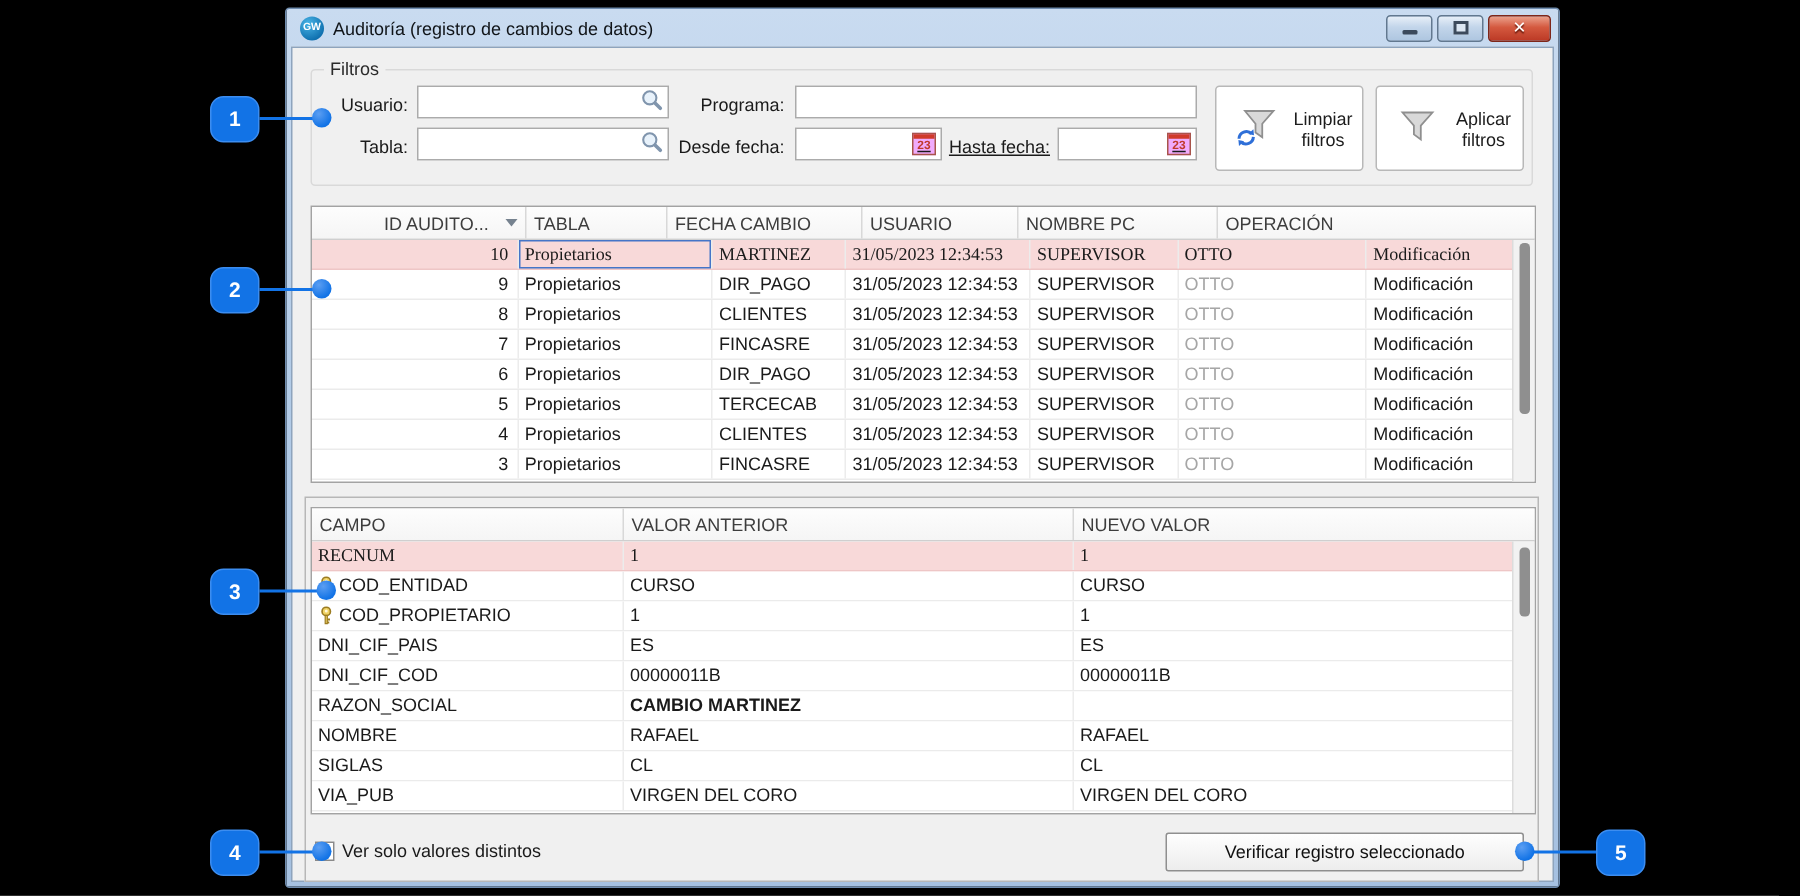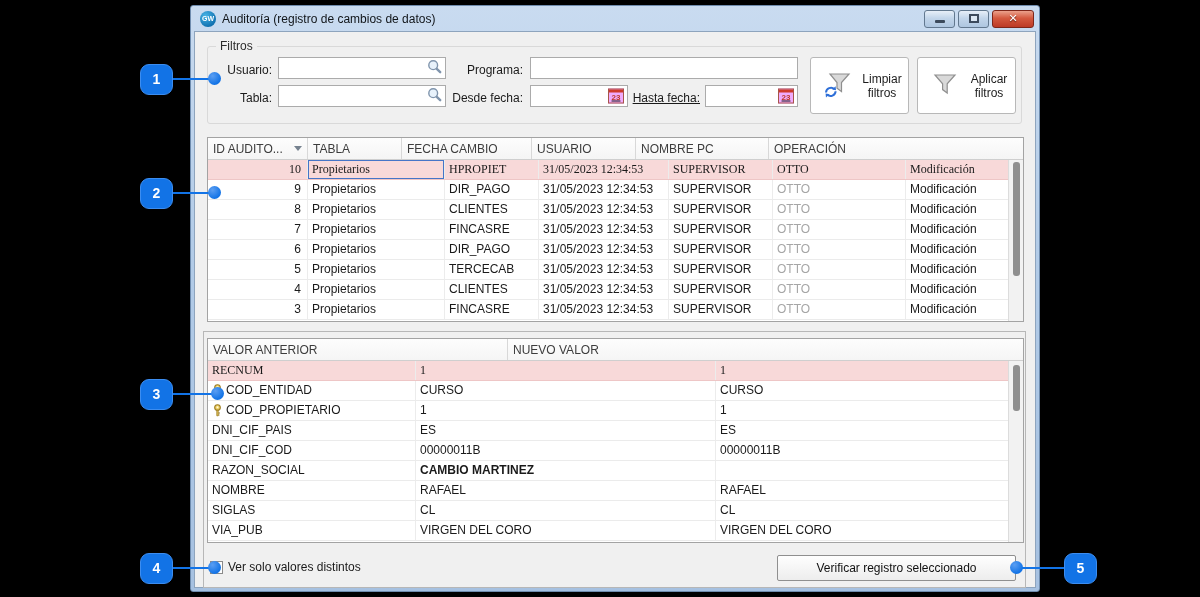--- a/index.html
+++ b/index.html
@@ -61,21 +61,21 @@
   .tbody{position:absolute;left:0;top:22px;right:15px;bottom:0;overflow:hidden;}
   .trow{display:flex;height:20px;border-bottom:1px solid #ebebeb;background:#fff;}
   .trow.sel{background:var(--selection-pink,#f8d9d9);border-bottom-color:#eec6c6;font-family:Liberation Serif, serif;}
   .cell{padding:0 4px;line-height:19px;border-right:1px solid #ececec;
         overflow:hidden;white-space:nowrap;display:flex;align-items:center;gap:3px;}
   .cell.num{justify-content:flex-end;padding-right:6px;}
   .cell.dim{color:#a6a6a6;}
   .cell.b{font-weight:bold;}
   .cell.focus{box-shadow:inset 0 0 0 1px var(--focus-blue,#4575c8);}
   
-  .t-audit .c0{width:100px;}.t-audit .c1{width:137px;}.t-audit .c2{width:94px;}
+  .t-audit .c0{width:100px;margin-left:43px;}.t-audit .c1{width:137px;}.t-audit .c2{width:94px;}
   .t-audit .c3{width:130px;}.t-audit .c4{width:104px;}.t-audit .c5{width:133px;}
   .t-audit .c6{width:102px;border-right:none;}
   
   .t-detail .c0{width:208px;}.t-detail .c1{width:300px;}.t-detail .c2{width:292px;border-right:none;}
   .vscroll{position:absolute;right:0;top:22px;bottom:0;width:15px;background:#f2f2f2;
            border-left:1px solid #dcdcdc;}
   .vthumb{position:absolute;left:4px;width:7px;background:#8f8f8f;border-radius:3px;}
 
   
   .panel2{position:absolute;left:203px;top:331px;width:823px;height:257px;
@@ -199,21 +199,21 @@
           <span>NOMBRE PC</span>
         </div>
         <div class="hcell c6">
           <span>OPERACIÓN</span>
         </div>
       </div>
     <div class="tbody">
         <div class="trow sel">
           <div class="cell c0 num">10</div>
           <div class="cell c1 focus">Propietarios</div>
-          <div class="cell c2">HPROPIET</div>
+          <div class="cell c2">MARTINEZ</div>
           <div class="cell c3">31/05/2023 12:34:53</div>
           <div class="cell c4">SUPERVISOR</div>
           <div class="cell c5">OTTO</div>
           <div class="cell c6">Modificación</div>
         </div>
         <div class="trow">
           <div class="cell c0 num">9</div>
           <div class="cell c1">Propietarios</div>
           <div class="cell c2">DIR_PAGO</div>
           <div class="cell c3">31/05/2023 12:34:53</div>
@@ -278,20 +278,23 @@
       </div>
     <div class="vscroll">
       <div class="vthumb" style="top:2px;height:114px;"></div>
     </div>
   </div>
 
   <div class="panel2"></div>
 
   <div class="tablebox t-detail">
     <div class="thead">
+        <div class="hcell c0">
+          <span>CAMPO</span>
+        </div>
         <div class="hcell c1">
           <span>VALOR ANTERIOR</span>
         </div>
         <div class="hcell c2">
           <span>NUEVO VALOR</span>
         </div>
       </div>
     <div class="tbody">
         <div class="trow sel">
           <div class="cell c0">

